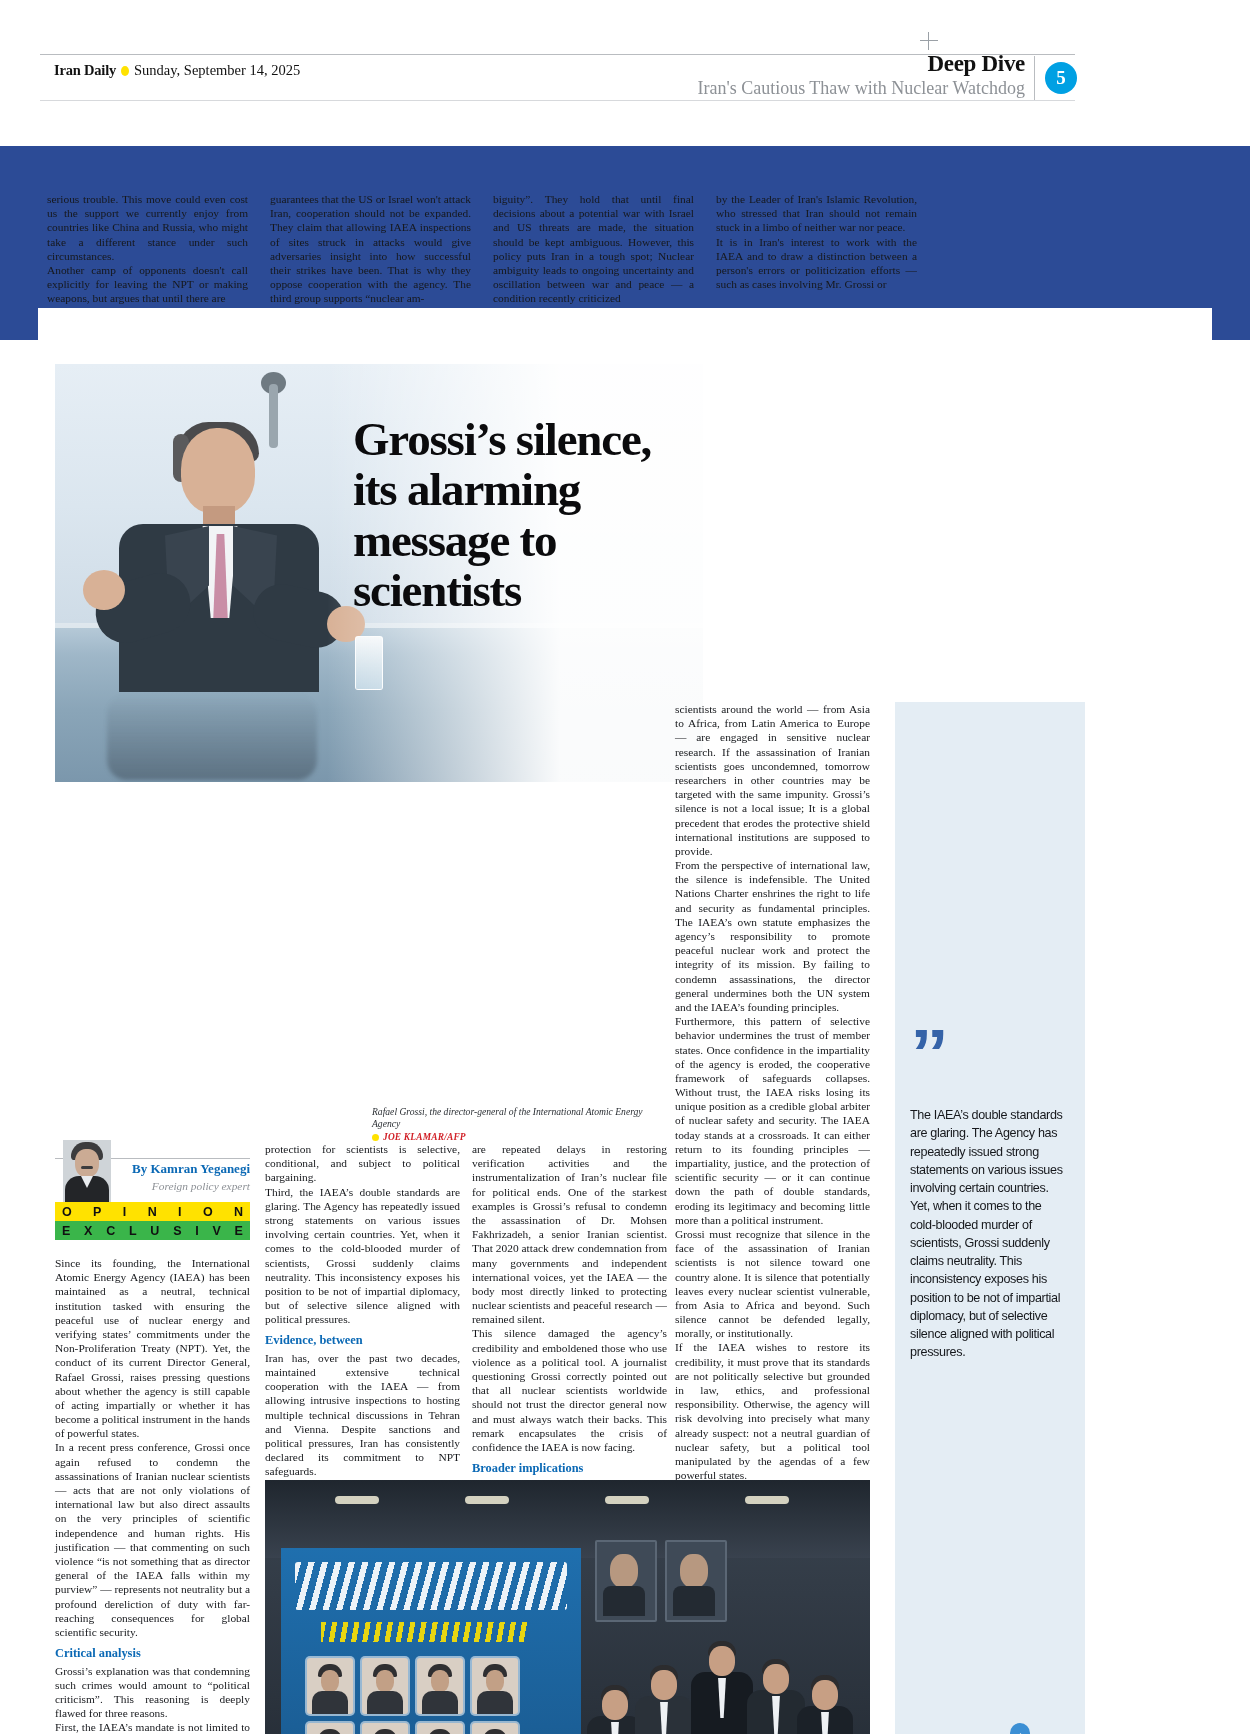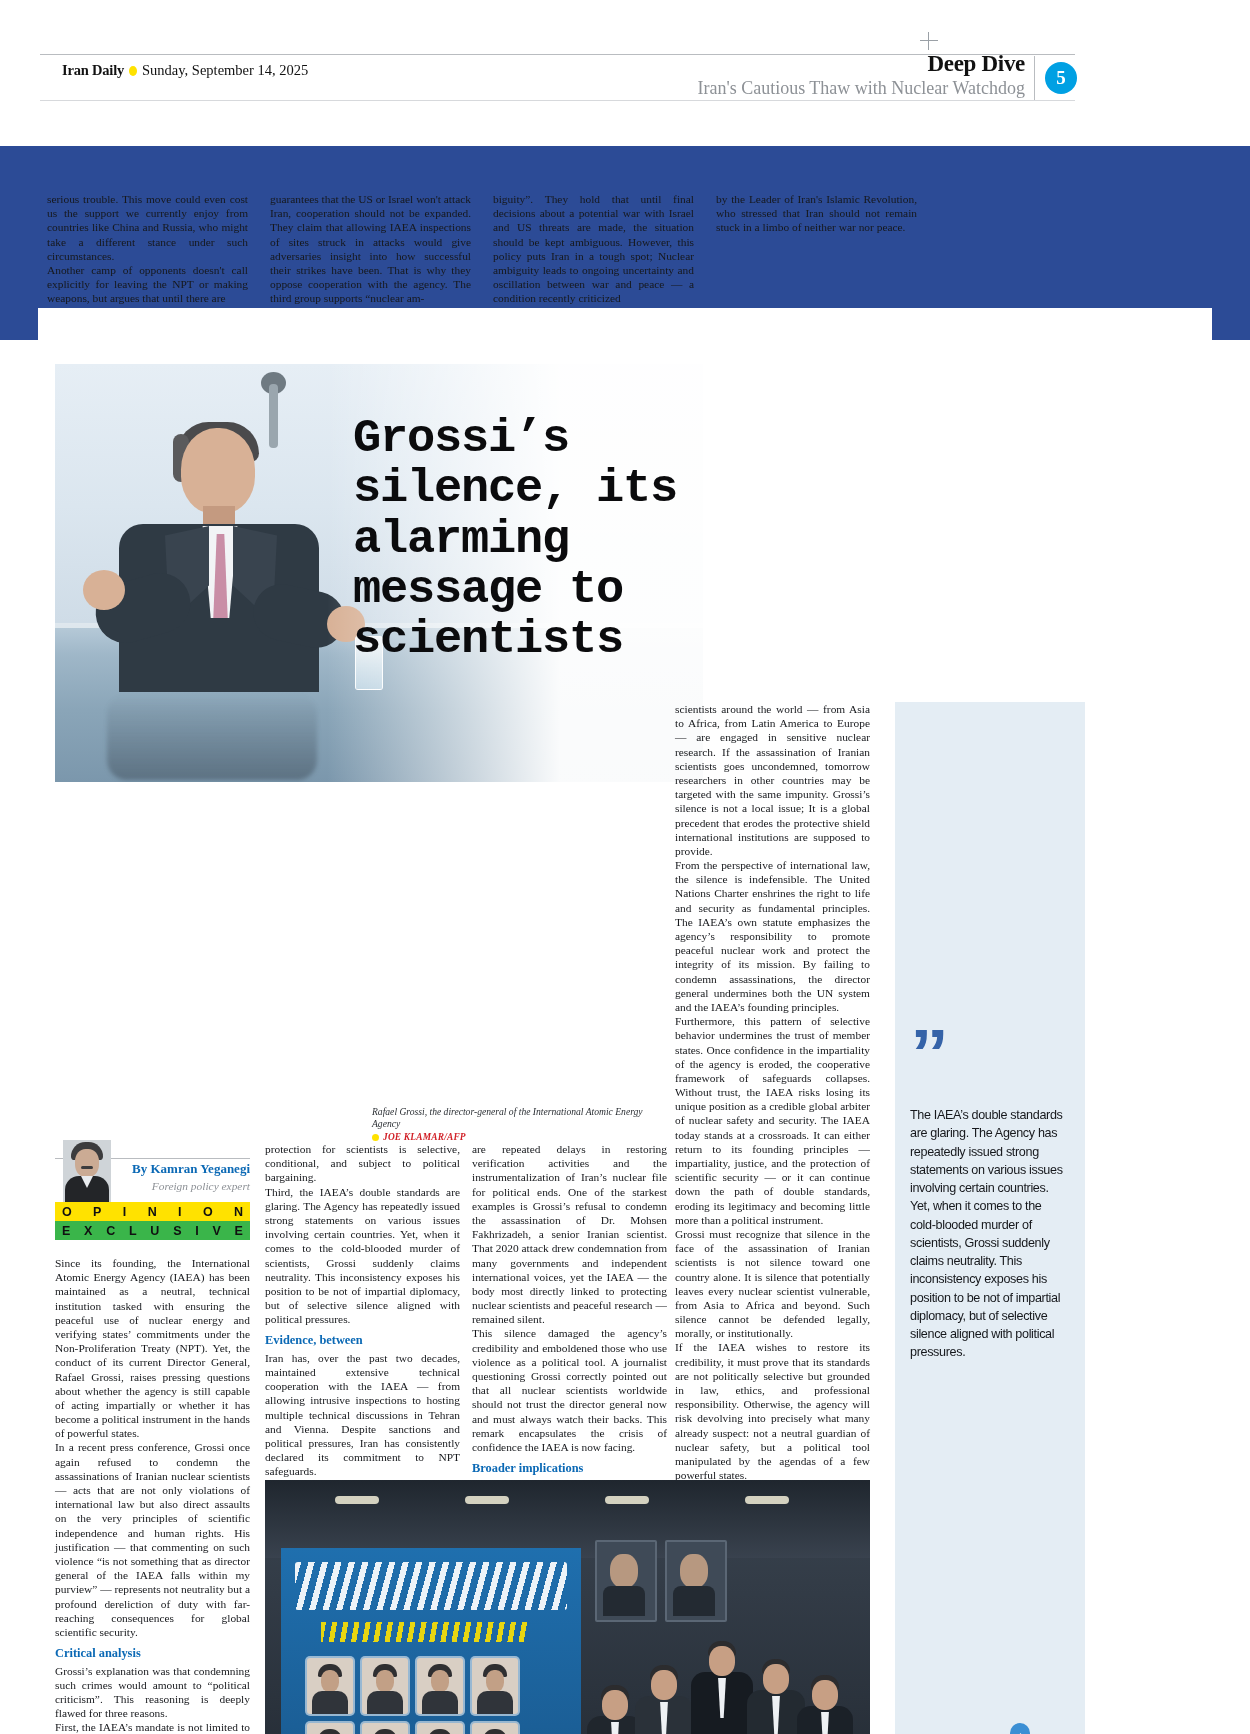--- a/index.html
+++ b/index.html
@@ -13,21 +13,21 @@
   
   .cropmark{position:absolute;left:920px;top:32px;width:18px;height:18px;}
   .cropmark:before,.cropmark:after{content:"";position:absolute;background:#9aa0a6;}
   .cropmark:before{left:8px;top:0;width:1px;height:18px;}
   .cropmark:after{left:0;top:8px;width:18px;height:1px;}
 
   
   .masthead{position:absolute;left:40px;top:54px;width:1170px;}
   .mast-rule-top{position:absolute;left:0;top:0;width:1035px;height:1px;background:#b9bcc0;}
   .mast-rule-bot{position:absolute;left:0;top:46px;width:1035px;height:1px;background:#d7d9dc;}
-  .mast-left{position:absolute;left:22px;top:8px;display:flex;align-items:center;gap:5px;
+  .mast-left{position:absolute;left:14px;top:8px;display:flex;align-items:center;gap:5px;
     font-family:"Liberation Serif",serif;font-size:14.5px;color:#111;white-space:nowrap;justify-content:flex-end;}
   .mast-brand{font-weight:bold;letter-spacing:-.2px;}
   .mast-dot{width:8px;height:10px;border-radius:50%;background:#ffe200;display:inline-block;}
   .mast-date{font-weight:normal;}
   .mast-center{position:absolute;right:185px;top:-2px;text-align:right;}
   .mast-section{font-size:23px;font-weight:bold;color:#111;line-height:1.05;letter-spacing:-.3px;}
   .mast-sub{font-size:18px;color:#8d9196;margin-top:3px;line-height:1.1;}
   .mast-divider{position:absolute;right:175px;top:2px;width:1px;height:44px;background:#b9bcc0;}
   .pagebadge{position:absolute;left:1005px;top:8px;width:32px;height:32px;border-radius:50%;
     background:#00a0e3;color:#fff;font-family:"Liberation Serif",serif;font-weight:bold;
@@ -85,21 +85,21 @@
   .h-glass{position:absolute;left:300px;top:272px;width:26px;height:52px;border-radius:3px;
     background:linear-gradient(180deg,rgba(255,255,255,.85),rgba(210,228,238,.9));
     border:1px solid rgba(255,255,255,.9);}
   .h-glass:after{content:"";position:absolute;left:0;top:0;width:100%;height:100%;
     background:linear-gradient(180deg,rgba(255,255,255,.2),rgba(160,190,210,.35));}
   .h-mic{position:absolute;left:214px;top:20px;width:9px;height:64px;background:#9aa6ae;border-radius:4px;}
   .h-mic-head{position:absolute;left:206px;top:8px;width:25px;height:22px;border-radius:50%;background:#6f7a82;}
   .h-white{position:absolute;right:0;top:0;width:58%;height:100%;
     background:linear-gradient(270deg,rgba(255,255,255,.96) 38%,rgba(255,255,255,0) 100%);}
   .hero-head{position:absolute;left:298px;top:50px;width:340px;
-    font-family:Liberation Mono, monospace;font-weight:bold;font-size:47px;line-height:1.07;
+    font-family:Liberation Serif, serif;font-weight:bold;font-size:47px;line-height:1.07;
     color:#0b0b0d;letter-spacing:-1.2px;}
   .hero-cap{position:absolute;left:372px;top:766px;width:290px;font-style:italic;
     font-size:9.6px;color:#2b2f34;line-height:1.25;}
   .hero-cap-credit{display:flex;align-items:center;gap:4px;margin-top:2px;}
   .cap-dot{width:7px;height:7px;border-radius:50%;background:#ffe200;display:inline-block;}
   .cap-credit-txt{color:#d12027;font-style:italic;font-weight:bold;font-size:9.4px;letter-spacing:.2px;}
 
   
   .byline{position:absolute;left:55px;top:800px;width:195px;}
   .by-rule{position:absolute;left:0;top:18px;width:195px;height:1px;background:#b9bcc0;}
@@ -213,20 +213,21 @@
       <p>Another camp of opponents doesn't call explicitly for leaving the NPT or making weapons, but argues that until there are</p>
     </div>
     <div class="cont-col">
       <p>guarantees that the US or Israel won't attack Iran, cooperation should not be expanded. They claim that allowing IAEA inspections of sites struck in attacks would give adversaries insight into how successful their strikes have been. That is why they oppose cooperation with the agency. The third group supports “nuclear am-</p>
     </div>
     <div class="cont-col">
       <p>biguity”. They hold that until final decisions about a potential war with Israel and US threats are made, the situation should be kept ambiguous. However, this policy puts Iran in a tough spot; Nuclear ambiguity leads to ongoing uncertainty and oscillation between war and peace — a condition recently criticized</p>
     </div>
     <div class="cont-col">
       <p>by the Leader of Iran's Islamic Revolution, who stressed that Iran should not remain stuck in a limbo of neither war nor peace.</p>
+      <p>It is in Iran's interest to work with the IAEA and to draw a distinction between a person's errors or politicization efforts — such as cases involving Mr. Grossi or</p>
     </div>
   </div>
 
   <div class="main">
 
     <div class="hero">
       <div class="hero-photo">
         <div class="h-wall"></div>
         <div class="h-desk"></div>
         <div class="h-deskshine"></div>

